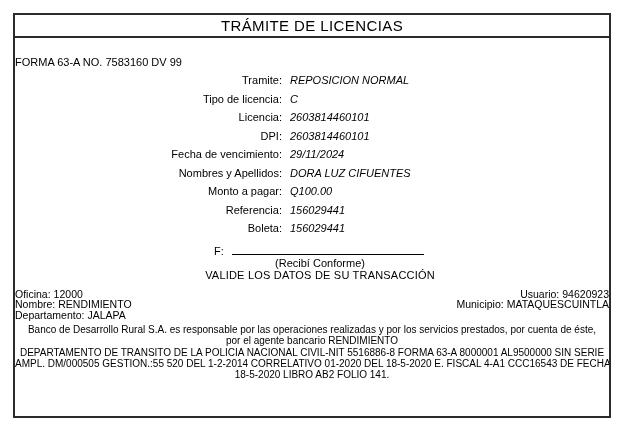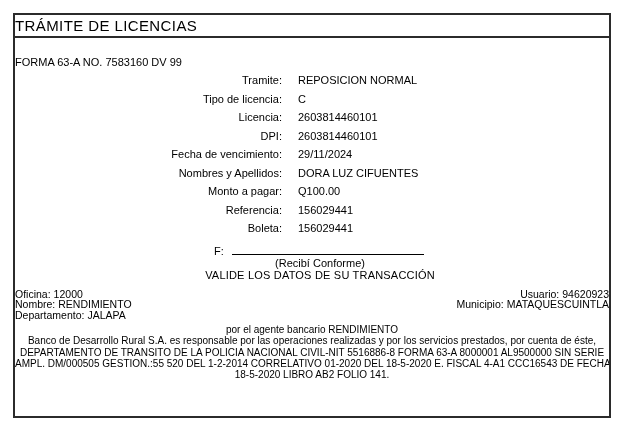--- a/index.html
+++ b/index.html
@@ -15,33 +15,33 @@
     position: absolute;
     left: 13px; top: 13px;
     width: 594px; height: 401px;
     border: 2px solid #2b2b2b;
     background: #ffffff;
     overflow: hidden;
   }
   .title-band {
     height: 21px;
     border-bottom: 2px solid #2b2b2b;
-    text-align: left;
+    text-align: center;
     line-height: 21px;
     font-size: 15px;
     letter-spacing: 0.4px;
   }
   .form { margin-top: 15px; font-size: 11px; }
   .form-header {
     height: 18px; line-height: 18px;
     white-space: nowrap;
   }
   .form-row { display: flex; height: 18.5px; line-height: 18.5px; }
   .form-label { width: 267px; text-align: right; white-space: nowrap; }
-  .form-value { margin-left: 16px; white-space: nowrap; }
+  .form-value { margin-left: 8px; white-space: nowrap; font-style: italic; }
   .sig { margin-top: 5px; font-size: 11px; }
   .sig-f-row { margin-left: 199px; height: 14px; line-height: 13px; }
   .sig-underline {
     display: inline-block;
     width: 192px; height: 11px;
     border-bottom: 1px solid #000;
     margin-left: 8px;
     vertical-align: baseline;
   }
   .sig-caption { text-align: center; padding-left: 16px; height: 12px; line-height: 12px; font-size: 11px; }
@@ -136,22 +136,22 @@
       <div class="meta-row">
         <span>Usuario:</span><span>94620923</span>
       </div>
       <div class="meta-row">
         <span>Municipio:</span><span>MATAQUESCUINTLA</span>
       </div>
     </div>
   </div>
 
   <div class="para p1">
+    <div>Banco de Desarrollo Rural S.A. es responsable por las operaciones realizadas y por los servicios prestados, por cuenta de éste,</div>
     <div>por el agente bancario RENDIMIENTO</div>
-    <div>Banco de Desarrollo Rural S.A. es responsable por las operaciones realizadas y por los servicios prestados, por cuenta de éste,</div>
   </div>
 
   <div class="para p2">
     <div>DEPARTAMENTO DE TRANSITO DE LA POLICIA NACIONAL CIVIL-NIT 5516886-8 FORMA 63-A 8000001 AL9500000 SIN SERIE</div>
     <div>AMPL. DM/000505 GESTION.:55 520 DEL 1-2-2014 CORRELATIVO 01-2020 DEL 18-5-2020 E. FISCAL 4-A1 CCC16543 DE FECHA</div>
     <div>18-5-2020 LIBRO AB2 FOLIO 141.</div>
   </div>
 
 
 </div>

